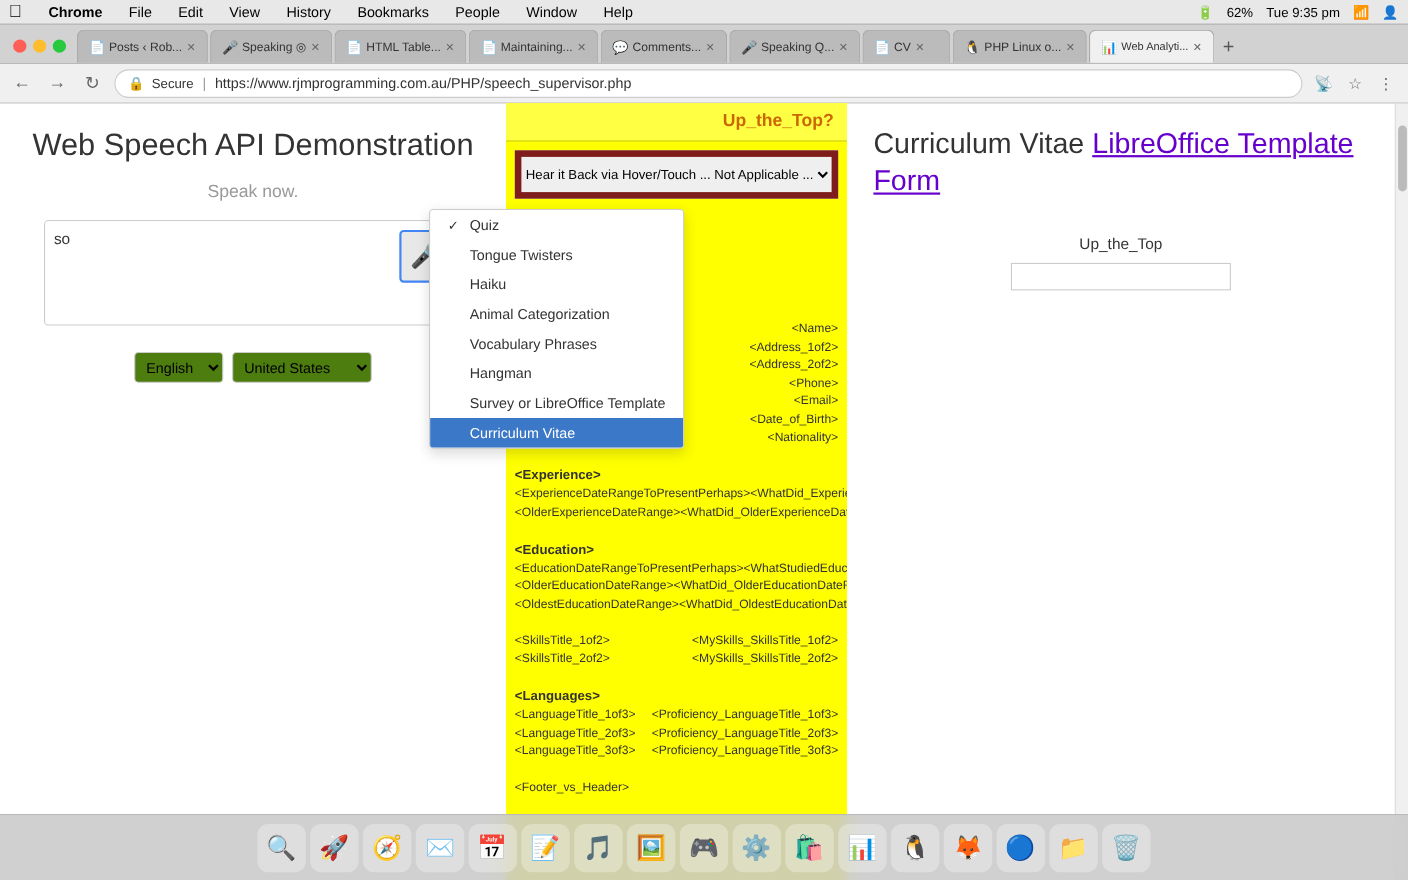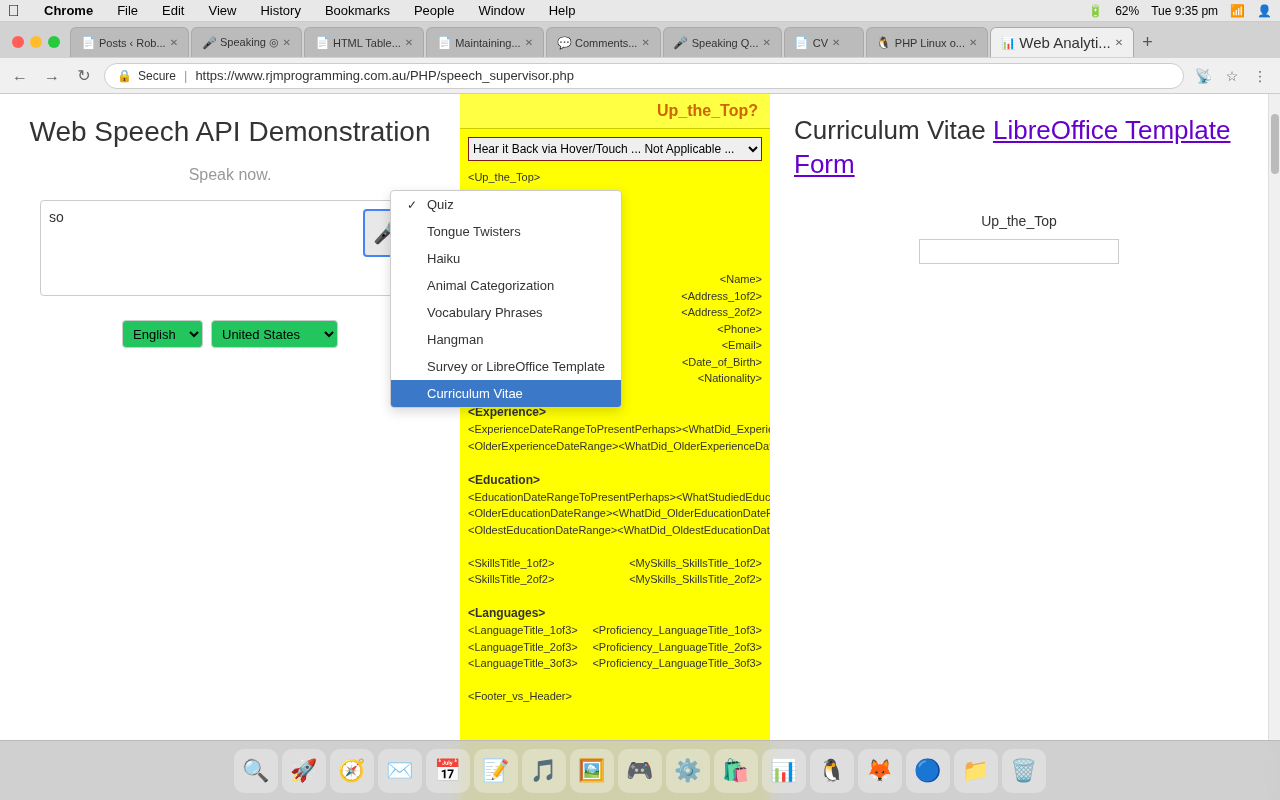--- a/index.html
+++ b/index.html
@@ -160,21 +160,21 @@
       gap: 8px;
       margin-top: 8px;
     }
 
     .lang-select {
       height: 28px;
       border: 1px solid #ccc;
       border-radius: 4px;
       padding: 0 6px;
       font-size: 13px;
-      background: #22c55e;
+      background: #4d7c0f;
       cursor: pointer;
     }
 
     
     .dropdown-menu {
       position: absolute;
       top: 96px;
       left: 390px;
       background: white;
       border: 1px solid #ccc;
@@ -258,23 +258,23 @@
       font-size: 16px;
       font-weight: bold;
       color: #cc6600;
       text-align: right;
       border-bottom: 1px solid #cccc00;
     }
 
     .hear-back-select {
       margin: 8px;
       width: calc(100% - 16px);
-      height: 24px;
+      height: 44px;
       font-size: 12px;
-      border: 1px solid #7f1d1d;
+      border: 6px solid #7f1d1d;
     }
 
     .cv-template-content {
       padding: 0 8px 8px 8px;
       font-size: 11px;
       color: #333;
       line-height: 1.5;
     }
 
     .cv-template-content .section-tag {
@@ -394,21 +394,21 @@
     <span style="font-size:11px;">CV</span>
     <span class="tab-close">✕</span>
   </div>
   <div class="tab">
     <span class="tab-favicon">🐧</span>
     <span style="font-size:11px;">PHP Linux o...</span>
     <span class="tab-close">✕</span>
   </div>
   <div class="tab active">
     <span class="tab-favicon">📊</span>
-    <span style="font-size:15px;">Web Analyti...</span>
+    <span style="font-size:10px;">Web Analyti...</span>
     <span class="tab-close">✕</span>
   </div>
   <span style="margin-left:6px; font-size:18px; color:#555; cursor:pointer;">+</span>
 </div>
 
 <div class="addressbar">
   <button class="nav-btn">←</button>
   <button class="nav-btn">→</button>
   <button class="nav-btn">↻</button>
   <div class="address-input">

